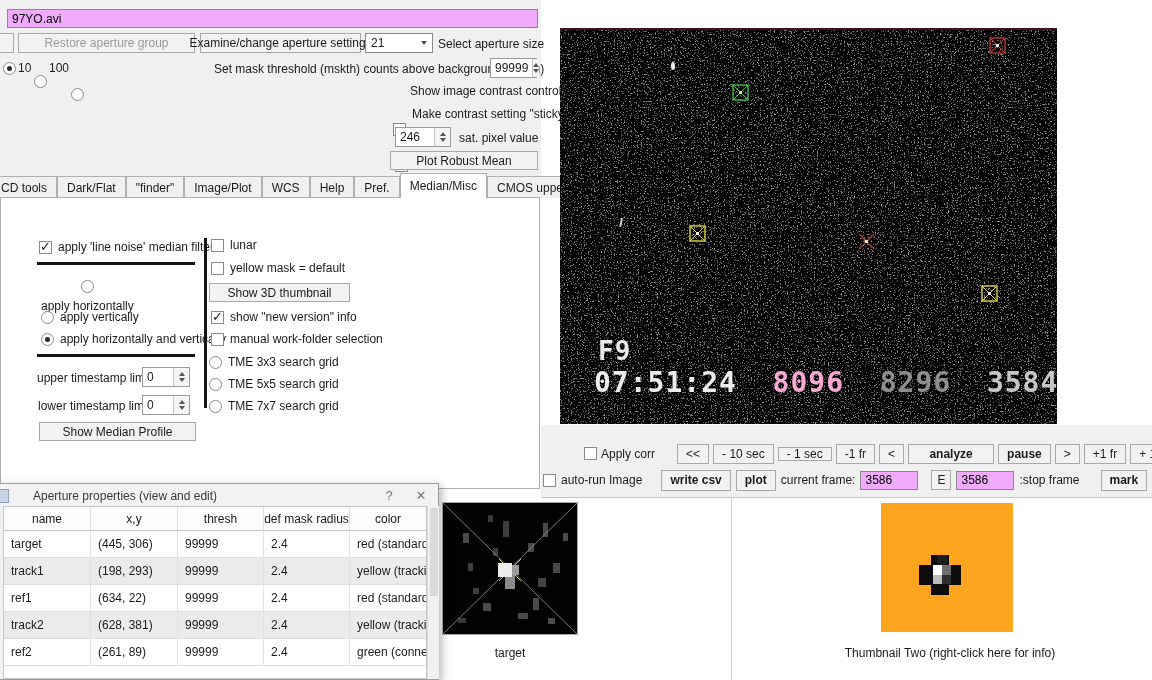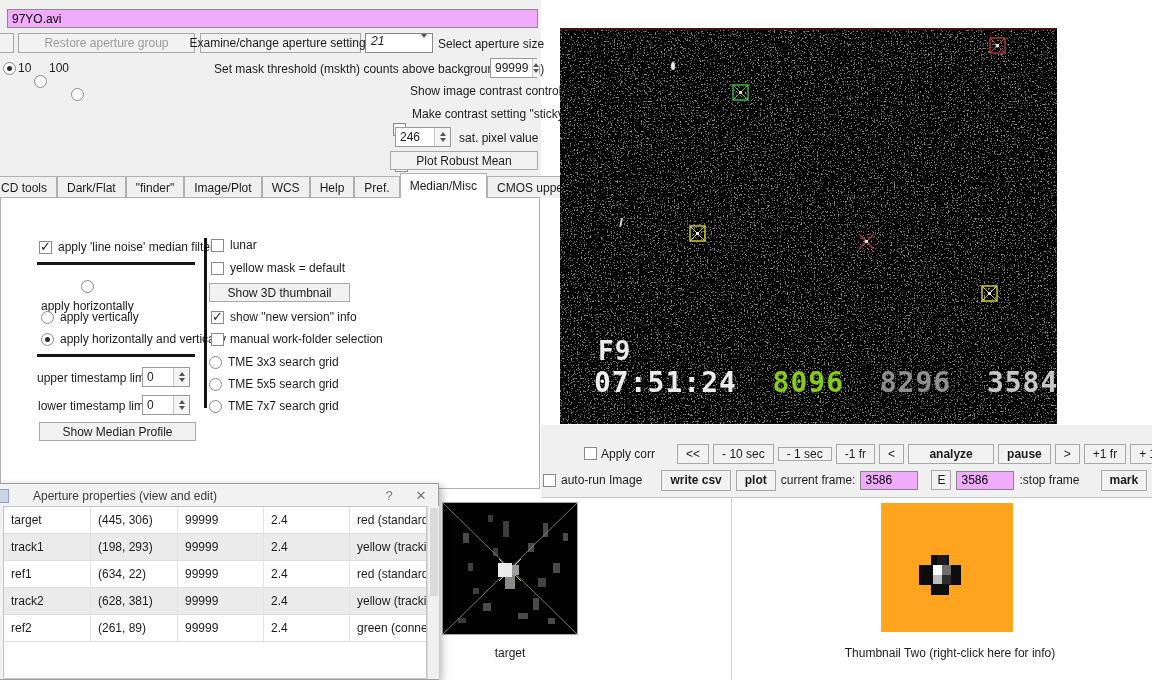--- a/index.html
+++ b/index.html
@@ -41,21 +41,21 @@
 
 <div id="app">
 
   <div class="abs" style="left:0;top:0;width:541px;height:197px;background:#f0f0f0;">
 
     <input class="input abs" style="left: 7px; top: 9px; width: 531px; height: 19px;" type="text" value="97YO.avi">
 
     <div class="btn abs" style="left:-8px;top:33px;width:22px;height:20px;"></div>
     <div class="btn abs disabled" style="left:18px;top:33px;width:177px;height:20px;">Restore aperture group</div>
     <div class="btn abs" style="left:200px;top:33px;width:161px;height:20px;">Examine/change aperture settings</div>
-    <div class="abs" style="left:365px;top:33px;width:68px;height:20px;background:#fff;border:1px solid #8a8a8a;box-sizing:border-box;display:flex;font-style:italic;">
+    <div class="abs" style="left:365px;top:33px;width:68px;height:20px;background:#fff;border:1px solid #8a8a8a;box-sizing:border-box;display:flex;align-items:center;">
       <span style="flex:1;padding-left:5px;">21</span>
       <span class="tri-dn" style="margin-right:5px;"></span>
     </div>
     <span class="lbl abs" style="left:438px;top:37px;">Select aperture size</span>
 
     <div class="radio sel abs" style="left:3px;top:62px;"></div>
     <span class="lbl abs" style="left:18px;top:61px;">10</span>
     <div class="radio abs" style="left:34px;top:62px;"></div>
     <span class="lbl abs" style="left:49px;top:61px;">100</span>
     <div class="radio abs" style="left:71px;top:62px;"></div>
@@ -220,21 +220,21 @@
     <svg class="mark" style="left:421px;top:255px;" width="17" height="17">
       <rect x="1" y="1" width="15" height="15" fill="none" stroke="#cfc838" stroke-width="1.5"></rect>
       <line x1="1" y1="1" x2="16" y2="16" stroke="#d9d24a"></line>
         <line x1="16" y1="1" x2="1" y2="16" stroke="#d9d24a"></line>
       <rect x="7" y="7" width="3" height="3" fill="#f0f0f0"></rect>
     </svg>
 
     <div class="ts abs" style="left:38px;top:306px;font-size:26px;color:#e9e9e9;letter-spacing:1px;">F9</div>
     <div class="ts abs" style="left:34px;top:336px;font-size:28px;letter-spacing:1px;white-space:nowrap;">
       <span style="color:#ececec;">07:51:24</span><span>&nbsp;</span>
-      <span style="color:#84cc16;">8096</span><span>&nbsp;</span>
+      <span style="color:#f9a8d4;">8096</span><span>&nbsp;</span>
       <span style="color:#8f8f8f;">8296</span><span>&nbsp;</span>
       <span style="color:#c6c6c6;">35843</span>
     </div>
   </div>
 
   <div class="abs" style="left:541px;top:425px;width:611px;height:72px;background:#f0f0f0;"></div>
 
   <div class="abs row" style="left:584px;top:443px;height:21px;gap:4px;">
     <div class="cb"></div>
     <span class="lbl" style="margin-right:18px;">Apply corr</span>
@@ -317,20 +317,27 @@
   <div class="abs" style="left:-6px;top:483px;width:445px;height:197px;background:#f2f2f2;border:1px solid #9d9d9d;
        box-sizing:border-box;z-index:30;box-shadow:3px 3px 8px rgba(0,0,0,0.28);">
     <div class="abs" style="left:0;top:0;width:443px;height:23px;display:flex;align-items:center;">
       <span style="width:10px;height:12px;background:#c9d4e4;border:1px solid #8ea0bd;margin-left:2px;"></span>
       <span style="margin-left:24px;color:#3a3a3a;">Aperture properties (view and edit)</span>
       <span style="margin-left:auto;color:#787878;font-size:13px;width:30px;text-align:center;">?</span>
       <span style="color:#787878;font-size:13px;width:34px;text-align:center;">✕</span>
     </div>
 
     <div class="abs" style="left:8px;top:22px;width:424px;height:173px;background:#fff;border:1px solid #c6c6c6;box-sizing:border-box;">
+      <div style="display:grid;grid-template-columns:87px 87px 86px 86px 76px;height:24px;">
+        <div class="hcell">name</div>
+        <div class="hcell">x,y</div>
+        <div class="hcell">thresh</div>
+        <div class="hcell">def mask radius</div>
+        <div class="hcell" style="border-right:none;">color</div>
+      </div>
       <div style="display:grid;grid-template-columns:87px 87px 86px 86px 76px;grid-auto-rows:27px;">
         <div class="cell">target</div>
         <div class="cell">(445, 306)</div>
         <div class="cell">99999</div>
         <div class="cell">2.4</div>
         <div class="cell" style="border-right:none;">red (standard)</div>
 
         <div class="cell alt">track1</div>
         <div class="cell alt">(198, 293)</div>
         <div class="cell alt">99999</div>

